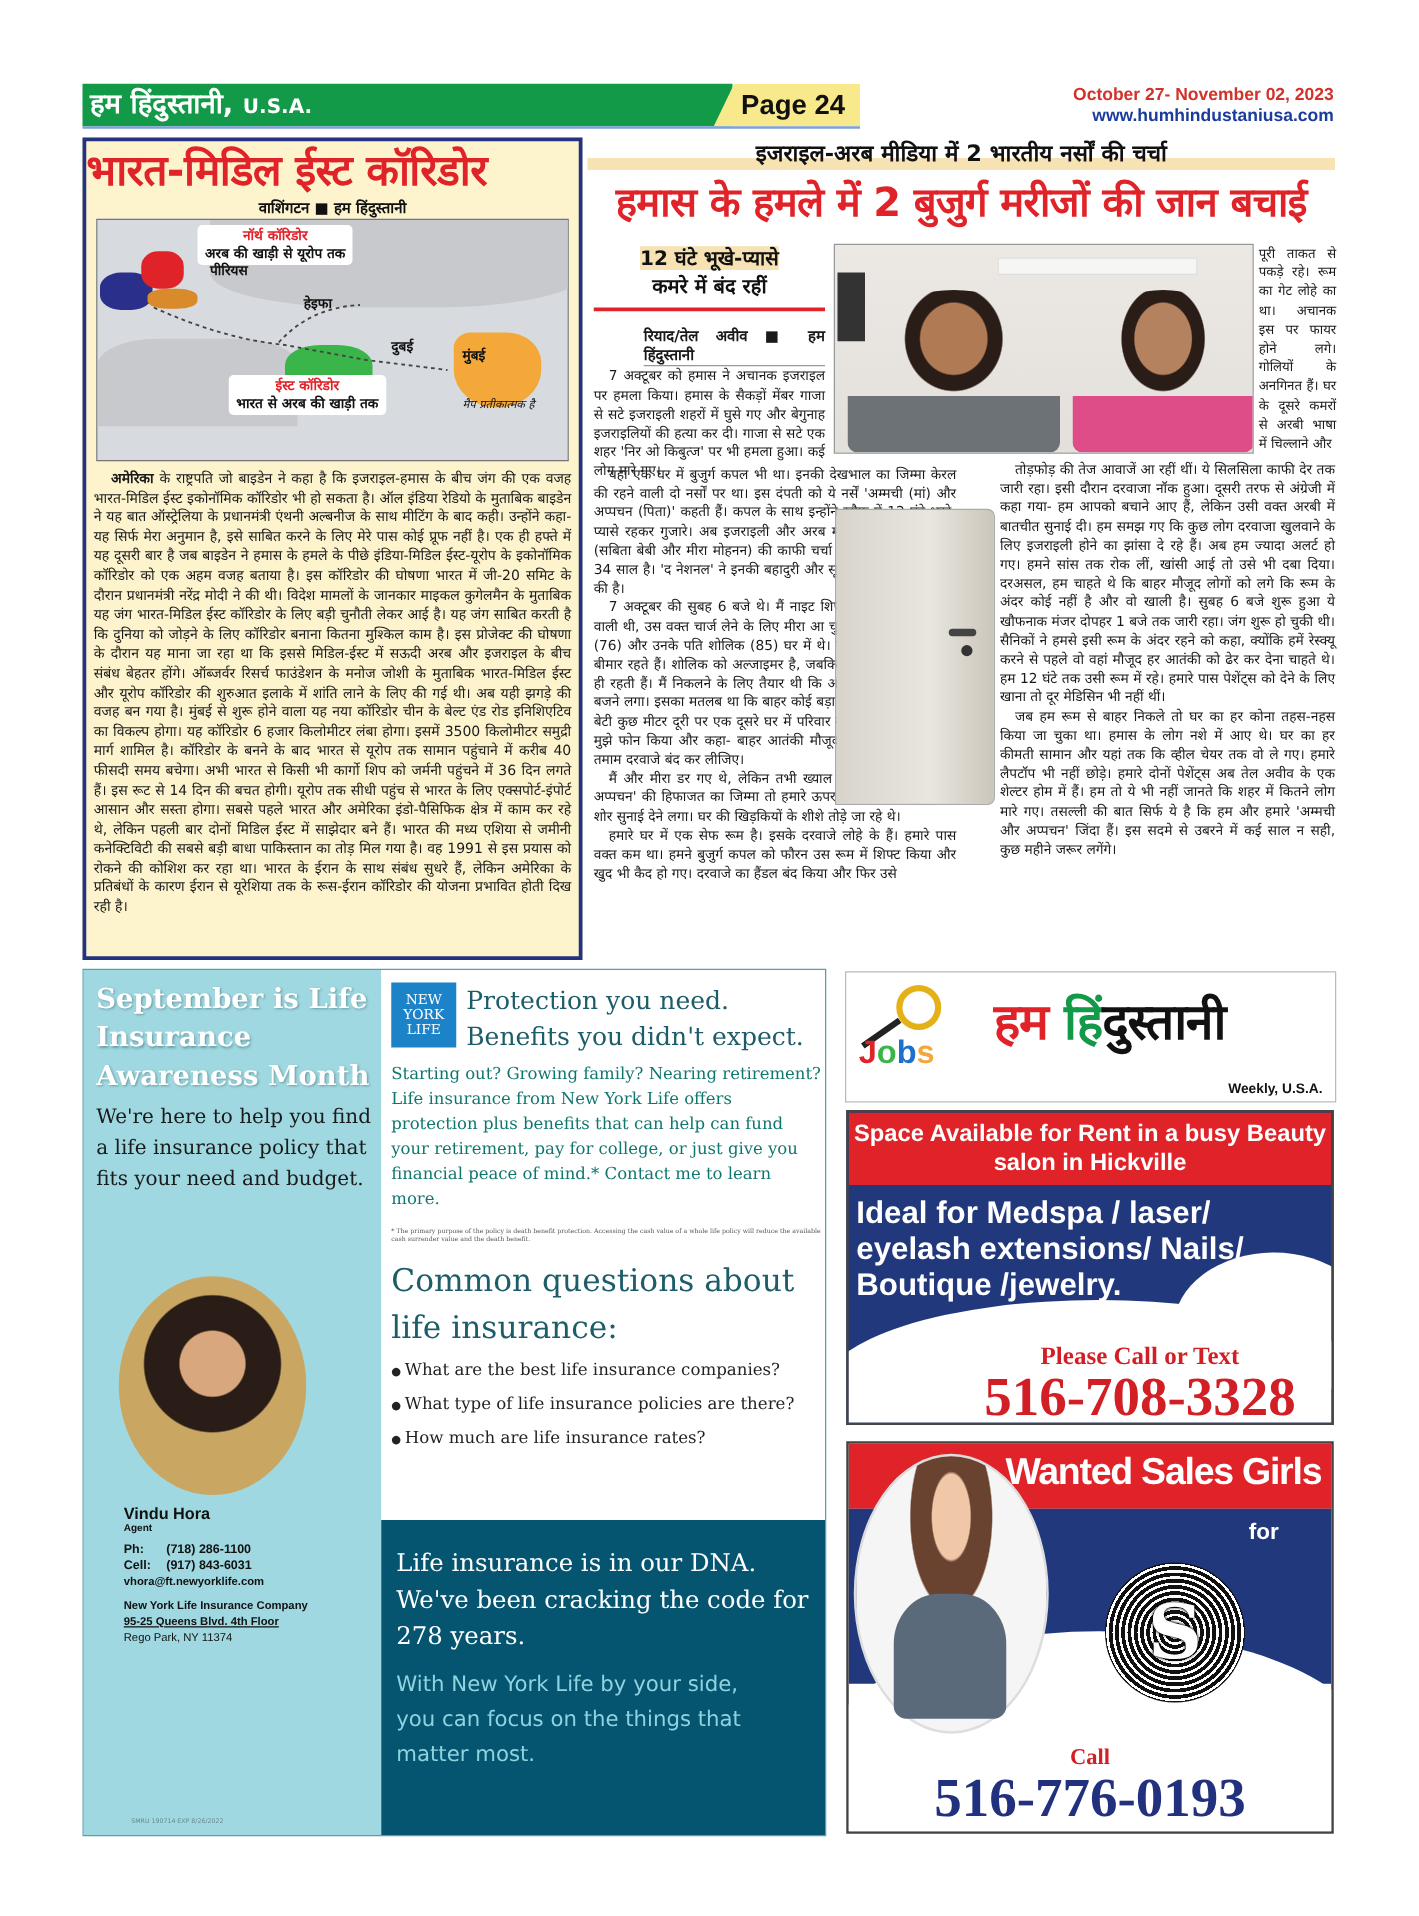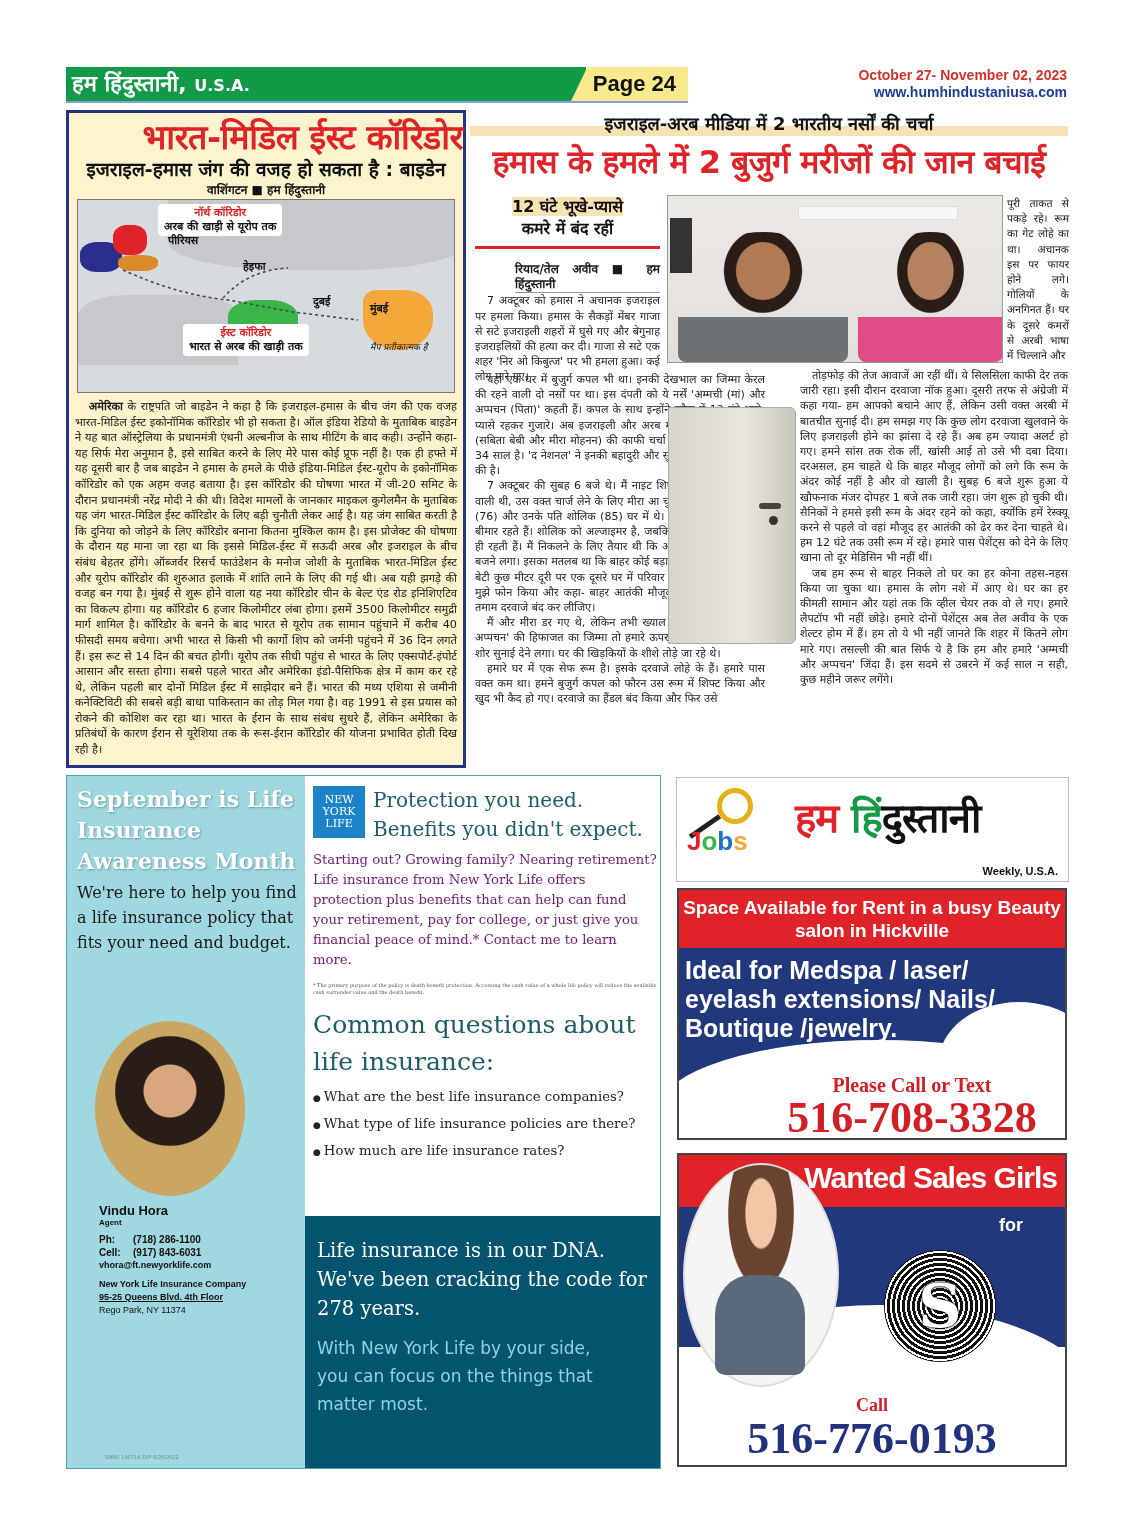--- a/index.html
+++ b/index.html
@@ -11,21 +11,21 @@
   #masthead .green { position:absolute; left:0; top:0; width:520px; height:34px; background:#129a48; color:#fff; font-weight:bold; font-size:22px; line-height:34px; padding-left:6px; }
   #masthead .green .usa { font-size:16px; }
   #masthead .yellow { position:absolute; left:505px; top:0; width:117px; height:34px; background:#f8e98c; clip-path: polygon(14% 0,100% 0,100% 100%,0 100%); color:#111; font-weight:bold; font-size:22px; line-height:34px; text-align:right; padding-right:12px; font-family:"Liberation Sans", sans-serif; }
   #masthead .underline { position:absolute; left:0; top:34px; width:622px; height:2px; background:#7fa0d8; }
   #dateline { right: 68px; top: 67px; text-align: right; font-family:"Liberation Sans", sans-serif; font-weight:bold; font-size:14px; line-height:17px; }
   #dateline .date { color:#d2322a; }
   #dateline .url { color:#1c3c9c; }
 
   
   #left-article { left: 66px; top: 110px; width: 400px; height: 658px; background:#fdf3cd; border:3px solid #23337f; }
-  #left-article .h1 { color:#e02328; font-weight:bold; font-size:34px; text-align:right; margin-top:4px; line-height:40px; letter-spacing:-0.5px; }
+  #left-article .h1 { color:#e02328; font-weight:bold; font-size:34px; text-align:left; margin-top:4px; line-height:40px; letter-spacing:-0.5px; }
   #left-article .h2 { color:#111; font-weight:bold; font-size:19px; text-align:center; line-height:24px; }
   #left-article .byline { font-size:12px; text-align:center; font-weight:bold; line-height:18px; }
   #map { position:relative; margin: 0 8px; height:194px; background:#d9dde3; border:1px solid #777; overflow:hidden; }
   #map .land { position:absolute; background:#c7c9cc; }
   #map .callout { position:absolute; background:#fff; border-radius:4px; text-align:center; font-size:11px; font-weight:bold; line-height:14px; padding:2px 6px; }
   #map .callout .red { color:#e02328; }
   #map .lbl { position:absolute; font-size:11px; font-weight:bold; }
   #map .blob { position:absolute; border-radius:40%; }
   #left-article .body { padding: 6px 6px 0 6px; font-size:11.2px; line-height:15.6px; text-align:justify; color:#1a1a1a; }
   #left-article .body b { font-weight:bold; }
@@ -56,21 +56,21 @@
   #ad-nyl .contact { position:absolute; left:32px; top:427px; font-family:"Liberation Sans", sans-serif; color:#111; }
   #ad-nyl .contact .name { font-weight:bold; font-size:13px; }
   #ad-nyl .contact .small { font-size:8px; font-weight:bold; }
   #ad-nyl .contact .row { font-size:10px; font-weight:bold; line-height:13px; }
   #ad-nyl .contact .row span.k { display:inline-block; width:34px; }
   #ad-nyl .contact .addr { font-size:9px; line-height:13px; margin-top:6px; }
   #ad-nyl .code { position:absolute; left:38px; top:678px; font-size:5px; color:#6a8a90; }
   #ad-nyl .rightpane { position:absolute; left:238px; top:0; width:355px; height:440px; background:#fff; }
   #ad-nyl .logo { position:absolute; left:8px; top:10px; width:52px; height:52px; background:#1d83c9; color:#fff; font-family:"DejaVu Serif", serif; font-size:11px; line-height:12px; text-align:center; padding-top:8px; }
   #ad-nyl .tag { position:absolute; left:68px; top:10px; color:#1d5d6a; font-family:"DejaVu Serif", serif; font-size:20px; line-height:29px; }
-  #ad-nyl .copy { position:absolute; left:8px; top:74px; width:345px; font-family:"DejaVu Serif", serif; font-size:13.2px; line-height:20px; color:#701a75; }
+  #ad-nyl .copy { position:absolute; left:8px; top:74px; width:345px; font-family:"DejaVu Serif", serif; font-size:13.2px; line-height:20px; color:#0f766e; }
   #ad-nyl .fine { position:absolute; left:8px; top:206px; width:345px; font-size:5px; color:#555; line-height:7px; font-family:"DejaVu Serif", serif; }
   #ad-nyl .cq { position:absolute; left:8px; top:230px; color:#1d5d6a; font-family:"DejaVu Serif", serif; font-size:25px; line-height:37px; }
   #ad-nyl ul { position:absolute; left:8px; top:308px; list-style:none; font-family:"DejaVu Serif", serif; font-size:13.3px; line-height:25px; color:#222; }
   #ad-nyl ul li::before { content:"\25CF"; font-size:9px; margin-right:3px; }
   #ad-nyl .dna { position:absolute; left:238px; top:440px; width:355px; height:252px; background:#055571; }
   #ad-nyl .dna .d1 { position:absolute; left:12px; top:20px; color:#fff; font-family:"DejaVu Serif", serif; font-size:19.5px; line-height:29px; }
   #ad-nyl .dna .d2 { position:absolute; left:12px; top:118px; color:#8fd3e0; font-family:"DejaVu Sans", sans-serif; font-size:17px; line-height:28px; }
 
   #ad-jobs { left: 676px; top: 777px; width: 393px; height: 105px; border:1px solid #bbb; background:#fff; }
   #ad-jobs .jobs { position:absolute; left:10px; top:48px; font-family:"Liberation Sans", sans-serif; font-weight:bold; font-size:26px; }
@@ -112,21 +112,20 @@
   <div class="yellow">Page 24</div>
   <div class="underline"></div>
 </div>
 <div id="dateline" class="abs">
   <div class="date">October 27- November 02, 2023</div>
   <div class="url">www.humhindustaniusa.com</div>
 </div>
 
 <div id="left-article" class="abs">
   <div class="h1">भारत-मिडिल ईस्ट कॉरिडोर</div>
-  <div class="h2">इजराइल-हमास जंग की वजह हो सकता है : बाइडेन</div>
   <div class="byline">वाशिंगटन ■ हम हिंदुस्तानी</div>
   <div id="map">
     <div class="land" style="left:0;top:0;width:100%;height:100%;background:#d7dbe0;"></div>
     <div class="land" style="left:90px;top:0;width:300px;height:70px;border-radius:0 0 40% 40%;"></div>
     <div class="land" style="left:0;top:95px;width:160px;height:70px;border-radius:30% 30% 0 0;"></div>
     <div class="blob" style="left:2px;top:42px;width:42px;height:30px;background:#2a2f8c;"></div>
     <div class="blob" style="left:35px;top:25px;width:34px;height:30px;background:#e02328;"></div>
     <div class="blob" style="left:40px;top:55px;width:40px;height:16px;background:#d98a2b;"></div>
     <div class="blob" style="left:150px;top:100px;width:70px;height:40px;background:#3ab54a;"></div>
     <div class="blob" style="left:285px;top:90px;width:70px;height:60px;background:#f4a83a;border-radius:20% 40% 50% 50%;"></div>

